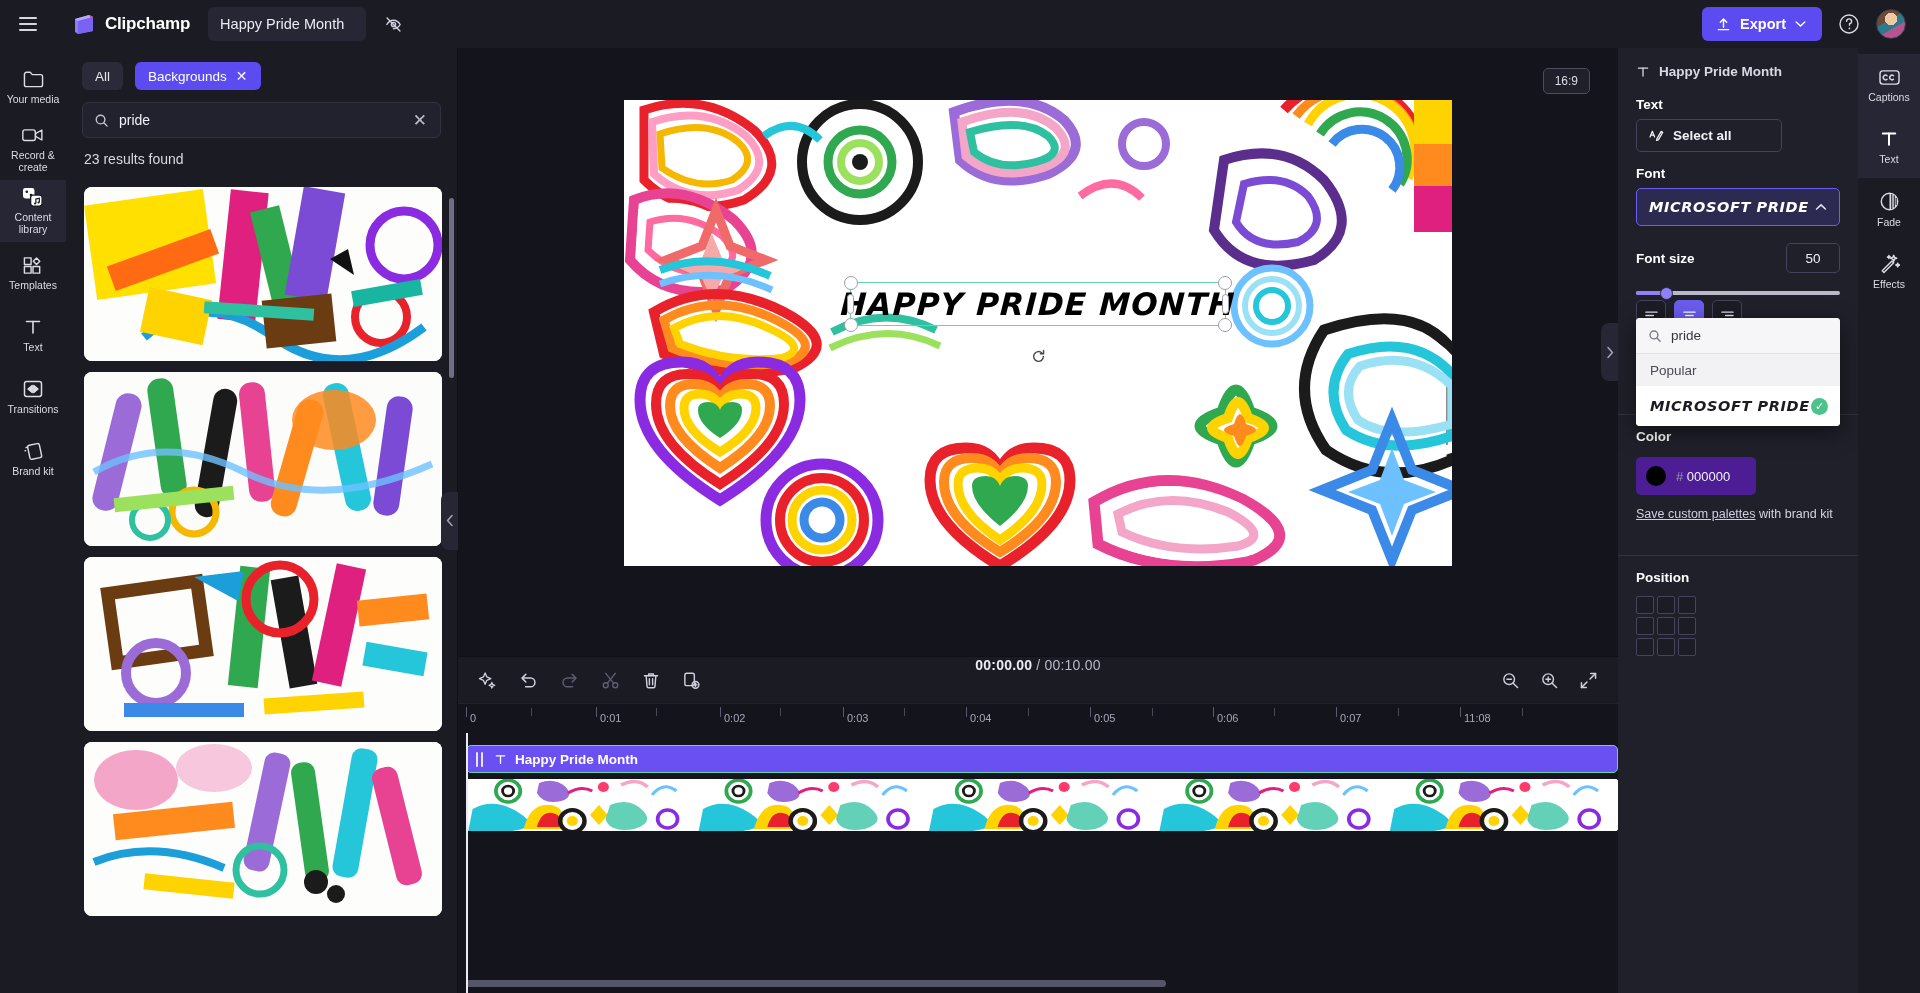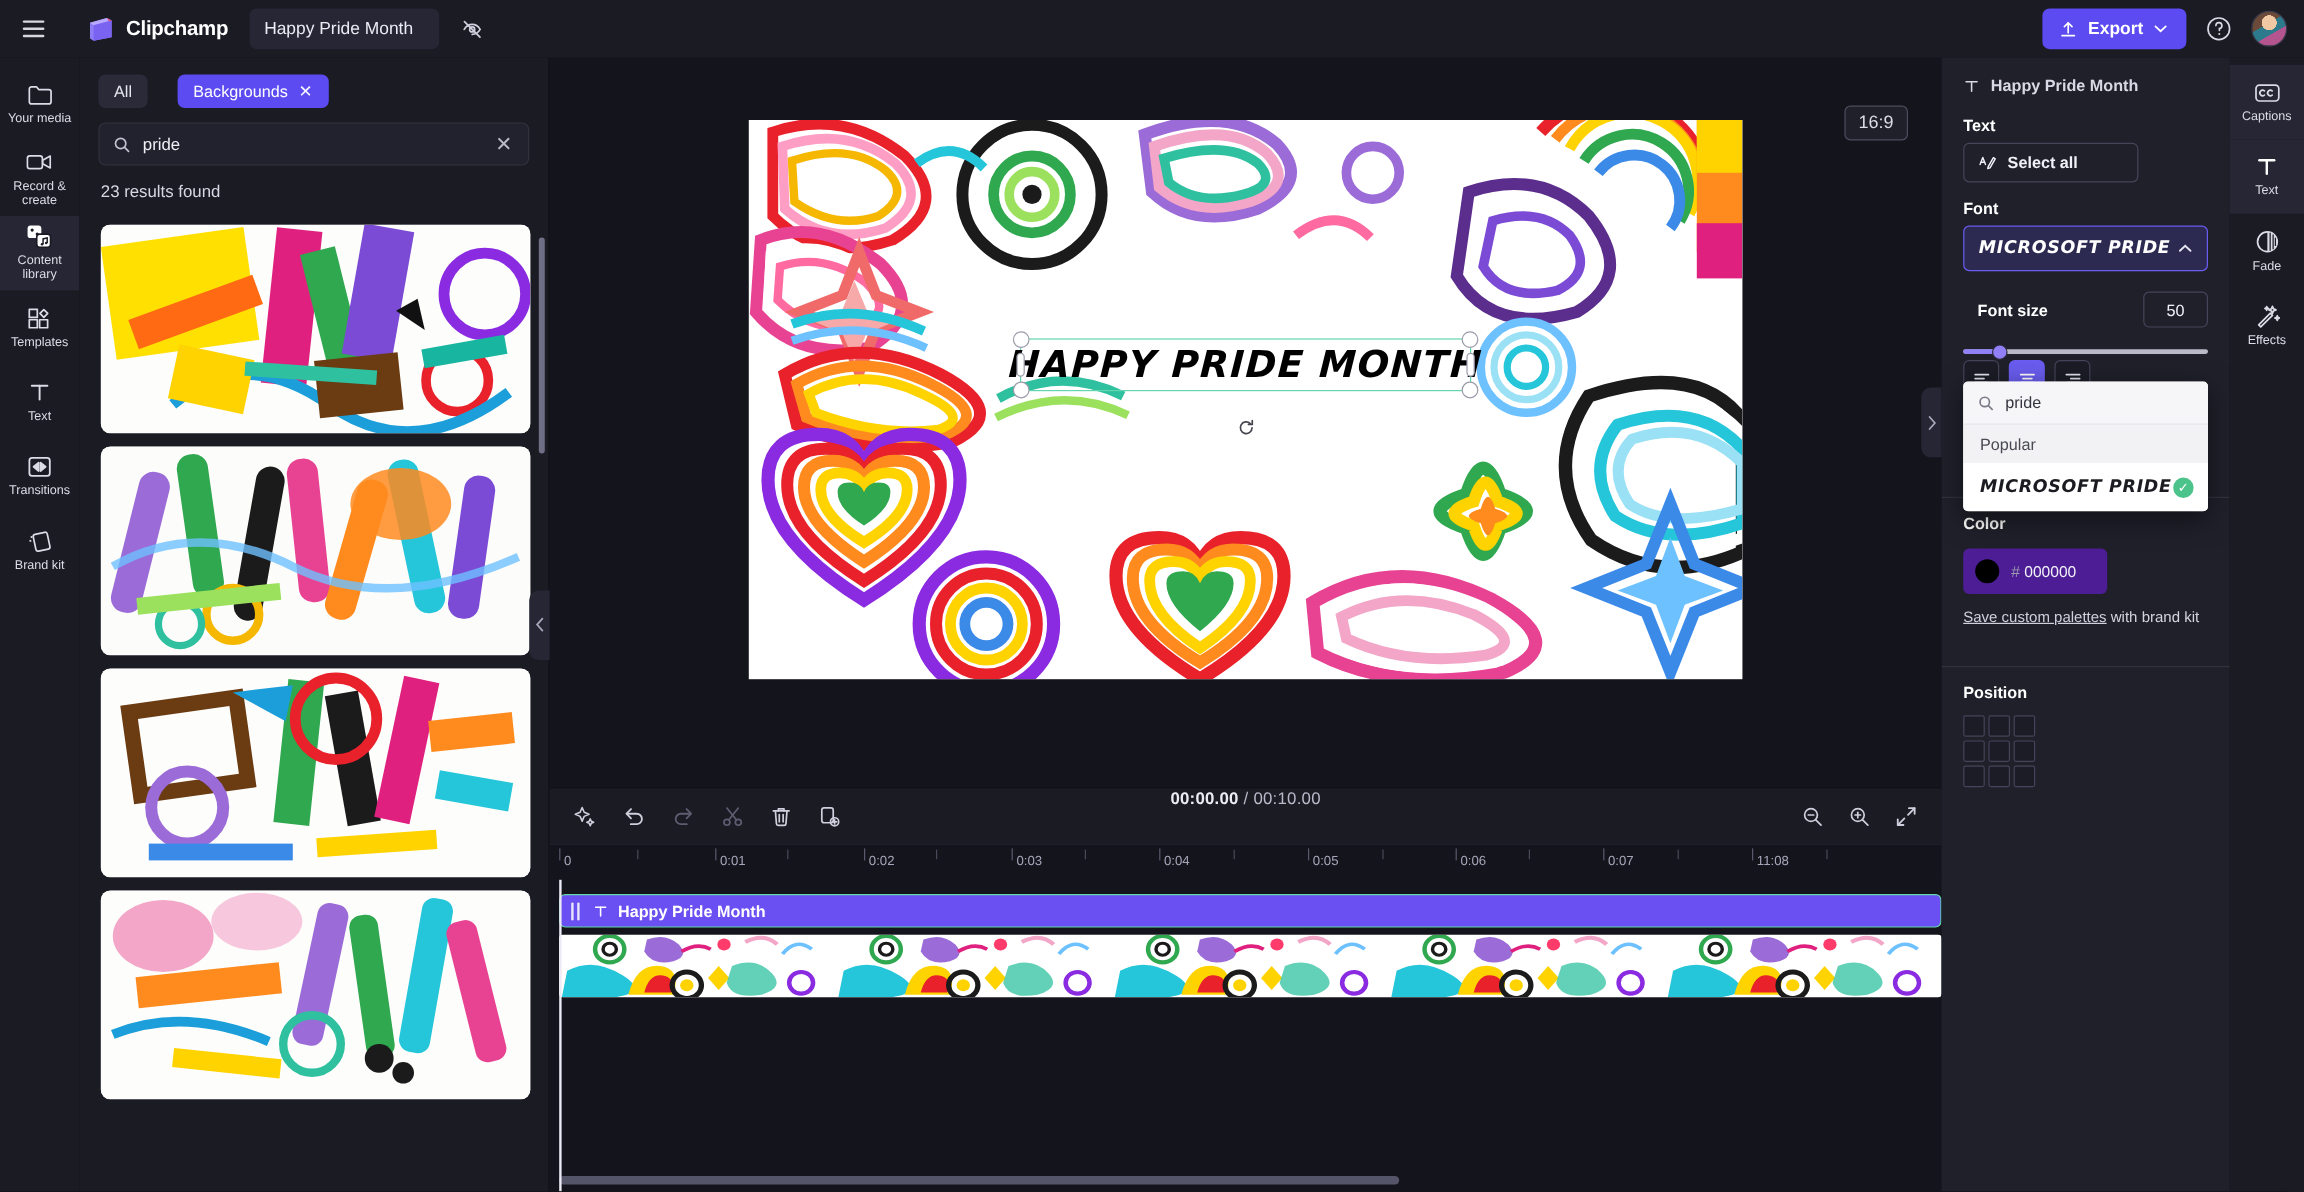--- a/index.html
+++ b/index.html
@@ -66,21 +66,21 @@
   .rail-item.active { background:#262634; }
   .rail-label { font-size:10.5px; line-height:1.12; text-align:center; color:#dcdce6;}
   .rail-ico { height:22px; display:flex;align-items:center;justify-content:center; }
 
   
   .panel {
     width: 392px; flex:0 0 392px; background:#1b1b24;
     display:flex;flex-direction:column; position:relative;
     border-right:1px solid #101018;
   }
-  .chips { display:flex; gap:25px; padding: 14px 16px 10px 16px; align-items: flex-end;}
+  .chips { display:flex; gap:12px; padding: 14px 16px 10px 16px; align-items: flex-end;}
   .chip {
     height:28px; padding:0 13px; border-radius:6px; background:#2a2a38;
     display:flex;align-items:center; gap:9px; font-size:13.5px; color:#e6e6ef; cursor:pointer;
     border:none; font-family:"Liberation Sans",sans-serif;
   }
   .chip.sel { background:#5b4bf0; color:#fff; font-weight:500;}
   .chip .x { font-size:14px; opacity:.95; line-height:1;}
   .searchbox {
     margin: 2px 16px 0 16px; height:36px; border-radius:6px;
     background:#22222e; border:1px solid #32323f;
@@ -105,21 +105,21 @@
     display:flex;align-items:center;justify-content:center; cursor:pointer;
     color:#a5a5b8; font-size:12px; z-index:5;
   }
 
   
   .center { flex:1; display:flex; flex-direction:column; min-width:0; background:#14141c; position:relative;}
   .stage { flex: 0 0 608px; position:relative; display:flex; align-items:flex-start; justify-content:center; }
   .ratio-badge {
     position:absolute; top:20px; right:28px;
     border:1px solid #4c4c5e; border-radius:5px; background:#20202b;
-    padding:5px 11px; font-size:15px; color:#dcdce8; cursor:pointer;margin-top:20px;
+    padding:5px 11px; font-size:12px; color:#dcdce8; cursor:pointer;
   }
   .canvas-wrap { margin-top: 52px; position:relative; }
   .canvas {
     width: 828px; height: 466px; background:#fff; position:relative; overflow:hidden;
   }
   .txtbox {
     position:absolute; left: 226px; top: 182px; width: 376px; height: 44px;
     border: 1.6px solid #63d6ad;
   }
   .txtbox .hdl { position:absolute; width:14px;height:14px;border-radius:50%;background:#fff;border:1.4px solid #9b9baa;}
@@ -221,21 +221,21 @@
     border-bottom:1px solid #e3e3e8; background:#f6f6f8;
   }
   .font-dd .search input{flex:1;border:none;outline:none;background:transparent;font-size:13.5px;color:#35353f;font-family:"Liberation Sans",sans-serif;}
   .font-dd .group { height:32px; display:flex;align-items:center; padding:0 14px; font-size:13.5px; color:#4a4a55; background:#f2f2f5;}
   .font-dd .opt {
     height:40px; display:flex;align-items:center;justify-content:space-between;
     padding: 0 12px 0 14px; background:#fff; cursor:pointer;
   }
   .font-dd .opt .nm{font-family:"DejaVu Sans",sans-serif;font-weight:700;font-style:italic;font-size:14.5px;letter-spacing:.6px;color:#1b1b22;}
   .tick-ok{width:17px;height:17px;border-radius:50%;background:#4cc38a;display:flex;align-items:center;justify-content:center;color:#fff;font-size:11px;}
-  .fsize-row { display:flex; align-items:center; justify-content:space-between; padding: 17px 18px 0 18px; margin-left: 12px;}
+  .fsize-row { display:flex; align-items:center; justify-content:space-between; padding: 17px 18px 0 18px;}
   .fsize-row .lab { font-size:13.5px; font-weight:700; color:#fff;}
   .fsize-box {
     width:54px;height:30px;border:1px solid #44445a;border-radius:5px;background:#20202b;
     display:flex;align-items:center;justify-content:center;font-size:13.5px;color:#f0f0f7;
   }
   .slider { margin: 13px 18px 0 18px; position:relative; height:14px; display:flex;align-items:center;}
   .slider .track{position:absolute;left:0;right:0;height:4px;border-radius:3px;background:#b9b9c7;}
   .slider .fill{position:absolute;left:0;width:30px;height:4px;border-radius:3px;background:#8f80f5;}
   .slider .knob{position:absolute;left:24px;width:13px;height:13px;border-radius:50%;background:#8f80f5;border:1.5px solid #2a2a38;cursor:grab;}
   .btn-row { display:flex; gap:8px; padding: 0 18px;}

